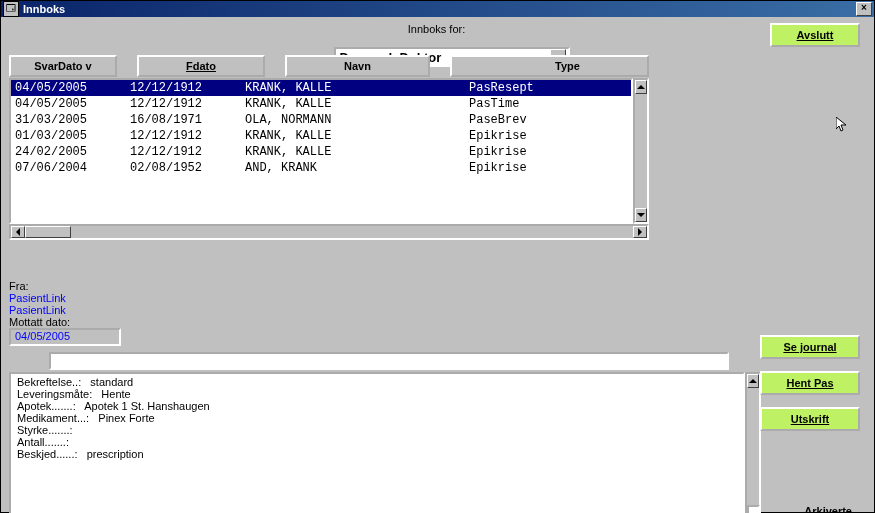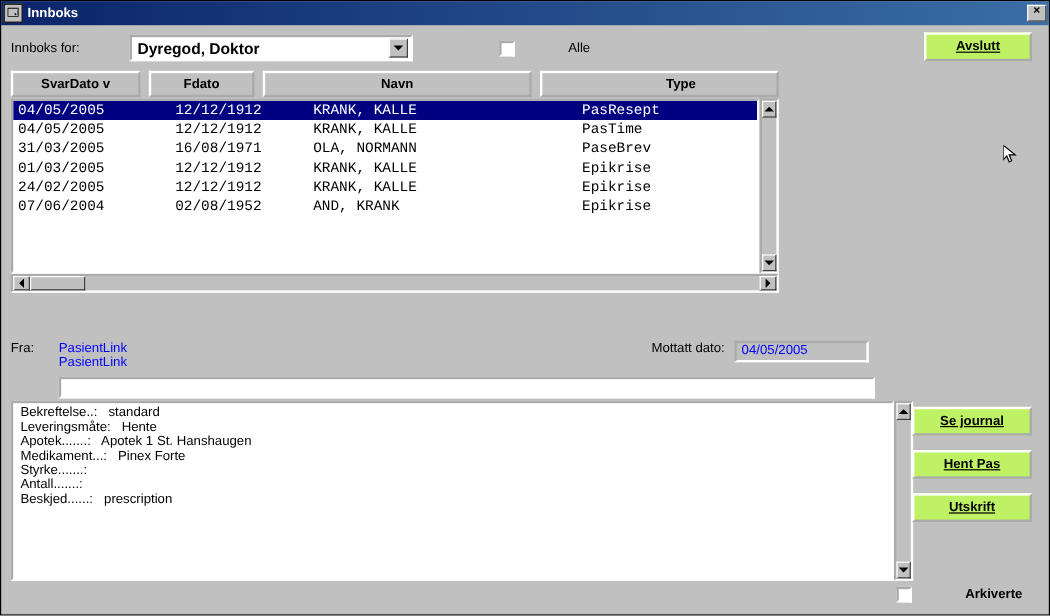--- a/index.html
+++ b/index.html
@@ -46,21 +46,21 @@
   text-align: center;
   line-height: 10px;
   color:#000;
   cursor: pointer;
 }
 .client {
   flex: 1;
   padding: 6px 10px 6px 8px;
   position: relative;
 }
-.row { display: flex; align-items: center; }
+.row { display: flex; align-items: center; flex-direction: column; }
 .lbl { font-size: 11px; }
 .dropdown {
   display:flex;align-items:center;
   background:#fff;
   border:2px inset #fff;
   height:22px;
   width:236px;
   font-weight:bold;
   font-size:13px;
   padding:0 2px 0 4px;
@@ -84,40 +84,40 @@
   text-align:center;
   cursor:pointer;
   height:24px;
   display:flex;align-items:center;justify-content:center;
   padding:0 4px;
   min-width:90px;
 }
 .btn.underline span{text-decoration:underline;}
 .btn.disabled{color:#808080;}
 .headers{
-  display:flex;gap:7px;margin-top:6px;justify-content:center;
+  display:flex;gap:20px;margin-top:6px;justify-content:center;
 }
 .hbtn{
   background:#c0c0c0;border:2px outset #fff;height:22px;
   display:flex;align-items:center;justify-content:center;font-weight:bold;font-size:11px;cursor:pointer;
 }
 .listwrap{
   display:flex;margin-top:1px;height:146px;width:640px;
 }
 .listbox{
   flex:1;background:#fff;border:2px inset #fff;
   font-family:"Courier New",monospace;font-size:12px;
   overflow:hidden;
 }
 .listrow{
   display:flex;white-space:pre;padding:0 4px;height:16px;line-height:16px;
 }
 .listrow.selected{background:#000080;color:#fff;}
 .c1{width:115px;}
-.c2{width:115px;margin-left:16px;}
+.c2{width:115px;}
 .c3{width:224px;}
 .c4{flex:1;}
 .vscroll{
   width:16px;background:#c0c0c0;border:2px inset #fff;
   display:flex;flex-direction:column;justify-content:space-between;
 }
 .sbtn{width:12px;height:14px;background:#c0c0c0;border:1px solid #fff;border-right-color:#404040;border-bottom-color:#404040;display:flex;align-items:center;justify-content:center;margin:0 auto;}
 .hscroll{
   height:16px;width:640px;background:#c0c0c0;border:2px inset #fff;
   display:flex;justify-content:space-between;
@@ -168,21 +168,21 @@
     </div>
 
     <div style="position:absolute;right:14px;top:6px;">
       <div class="btn underline">
           <span>Avslutt</span>
         </div>
     </div>
 
     <div class="headers" style="width:640px;">
       <div class="hbtn" style="width:108px;">SvarDato  v</div>
-      <div class="hbtn" style="width:88px;">Fdato</div>
+      <div class="hbtn" style="width:128px;text-decoration:underline;">Fdato</div>
       <div class="hbtn" style="flex:1;">Navn</div>
       <div class="hbtn" style="width:199px;padding-left:36px;">Type</div>
     </div>
 
     <div class="listwrap">
       <div class="listbox" id="listbox">
           <div class="listrow selected"><span class="c1">04/05/2005</span><span class="c2">12/12/1912</span><span class="c3">KRANK, KALLE</span><span class="c4">PasResept</span></div>
           <div class="listrow"><span class="c1">04/05/2005</span><span class="c2">12/12/1912</span><span class="c3">KRANK, KALLE</span><span class="c4">PasTime</span></div>
           <div class="listrow"><span class="c1">31/03/2005</span><span class="c2">16/08/1971</span><span class="c3">OLA, NORMANN</span><span class="c4">PaseBrev</span></div>
           <div class="listrow"><span class="c1">01/03/2005</span><span class="c2">12/12/1912</span><span class="c3">KRANK, KALLE</span><span class="c4">Epikrise</span></div>

